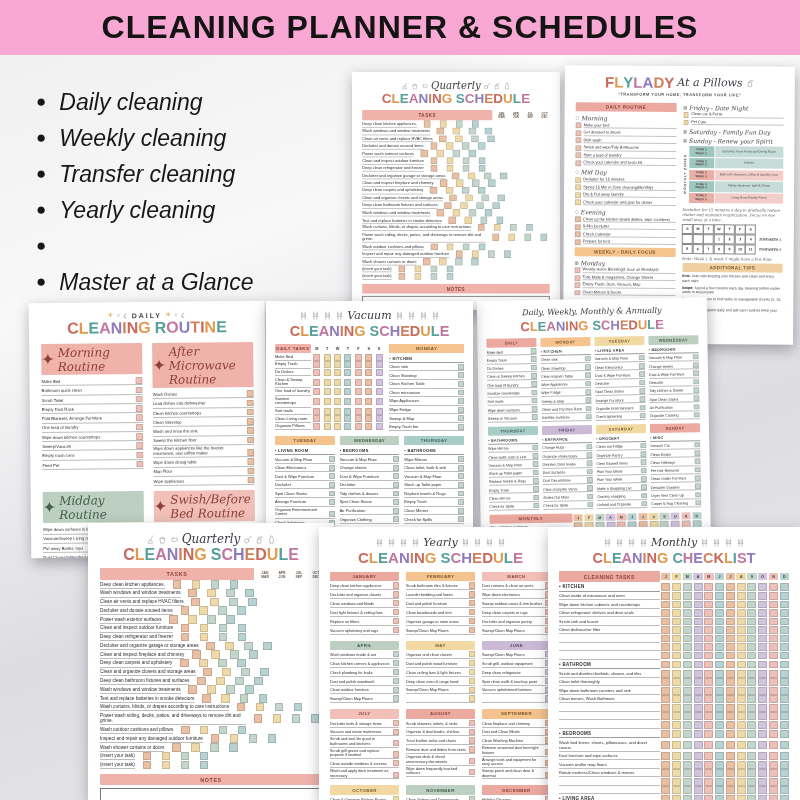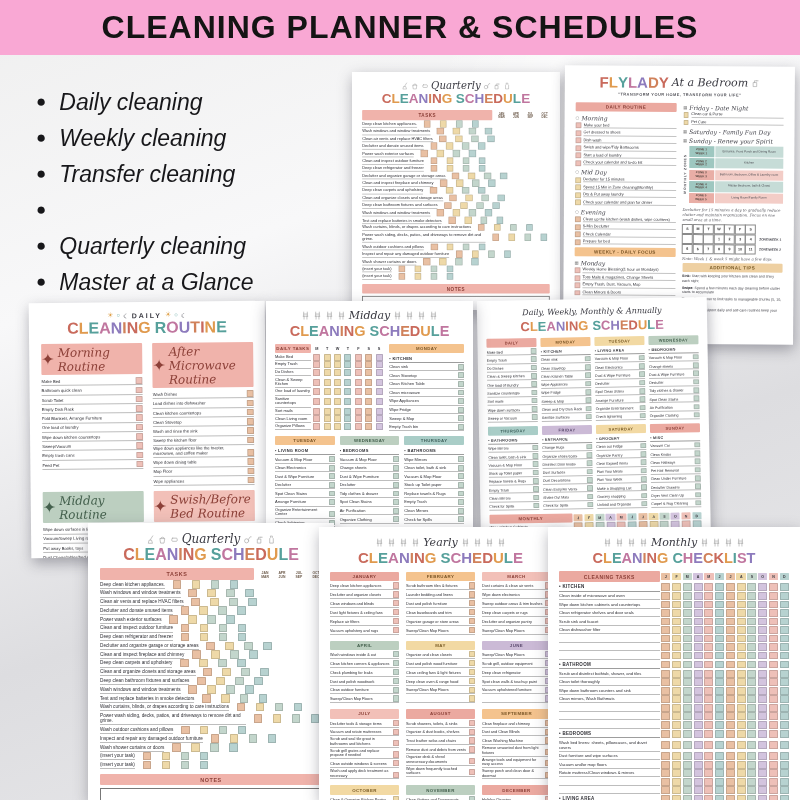--- a/index.html
+++ b/index.html
@@ -134,24 +134,24 @@
     <li>
       <span class="dot">●</span>
       <span>Weekly cleaning</span>
     </li>
     <li>
       <span class="dot">●</span>
       <span>Transfer cleaning</span>
     </li>
     <li>
       <span class="dot">●</span>
+      <span>Yearly cleaning</span>
     </li>
     <li>
       <span class="dot">●</span>
-      <span>Quarterly cleaning</span>
     </li>
     <li>
       <span class="dot">●</span>
       <span>Master at a Glance</span>
     </li>
   </ul>
 
 <div class="page" id="pg-q-top" style="left:352px;top:72px;width:208px;height:238px;z-index:1">
     <div class="inner q-inner" style="transform:scale(0.845)">
       <div class="pg-title">
@@ -429,21 +429,21 @@
         <div class="trow1">
           <div class="trow2" style="display: inline-flex;">
             <span class="ltr" style="color: rgb(201, 106, 92); font-size: 15px;">F</span>
             <span class="ltr" style="color: rgb(224, 154, 78); font-size: 15px;">L</span>
             <span class="ltr" style="color: rgb(86, 160, 155); font-size: 15px;">Y</span>
             <span class="ltr" style="color: rgb(192, 118, 159); font-size: 15px;">L</span>
             <span class="ltr" style="color: rgb(141, 123, 189); font-size: 15px;">A</span>
             <span class="ltr" style="color: rgb(208, 129, 90); font-size: 15px;">D</span>
             <span class="ltr" style="color: rgb(201, 106, 92); font-size: 15px;">Y</span>
           </div>
-          <span class="script" style="font-size: 11px;">At a Bedroom</span>
+          <span class="script" style="font-size: 11px;">At a Pillows</span>
           <span class="ticon">
             <svg viewBox="0 0 10 10">
               <path d="M3 4.5h3.5V9H3zM4 4.5V2.5h2.5M6.5 2.5h1.5"></path>
             </svg>
           </span>
         </div>
         <div class="fsub">"TRANSFORM YOUR HOME, TRANSFORM YOUR LIFE"</div>
       </div>
       <div class="fbody">
         <div class="fcol">
@@ -858,21 +858,21 @@
           <span class="ticon">
             <svg viewBox="0 0 10 10">
               <path d="M3 1.2v4.6M7 1.2v4.6M3 3.4h4M2.4 5.8h5.2M3.4 5.8V9M6.6 5.8V9"></path>
             </svg>
           </span>
           <span class="ticon">
             <svg viewBox="0 0 10 10">
               <path d="M3 1.2v4.6M7 1.2v4.6M3 3.4h4M2.4 5.8h5.2M3.4 5.8V9M6.6 5.8V9"></path>
             </svg>
           </span>
-          <span class="script" style="font-size: 11px;">Midday</span>
+          <span class="script" style="font-size: 11px;">Vacuum</span>
           <span class="ticon">
             <svg viewBox="0 0 10 10">
               <path d="M3 1.2v4.6M7 1.2v4.6M3 3.4h4M2.4 5.8h5.2M3.4 5.8V9M6.6 5.8V9"></path>
             </svg>
           </span>
           <span class="ticon">
             <svg viewBox="0 0 10 10">
               <path d="M3 1.2v4.6M7 1.2v4.6M3 3.4h4M2.4 5.8h5.2M3.4 5.8V9M6.6 5.8V9"></path>
             </svg>
           </span>

